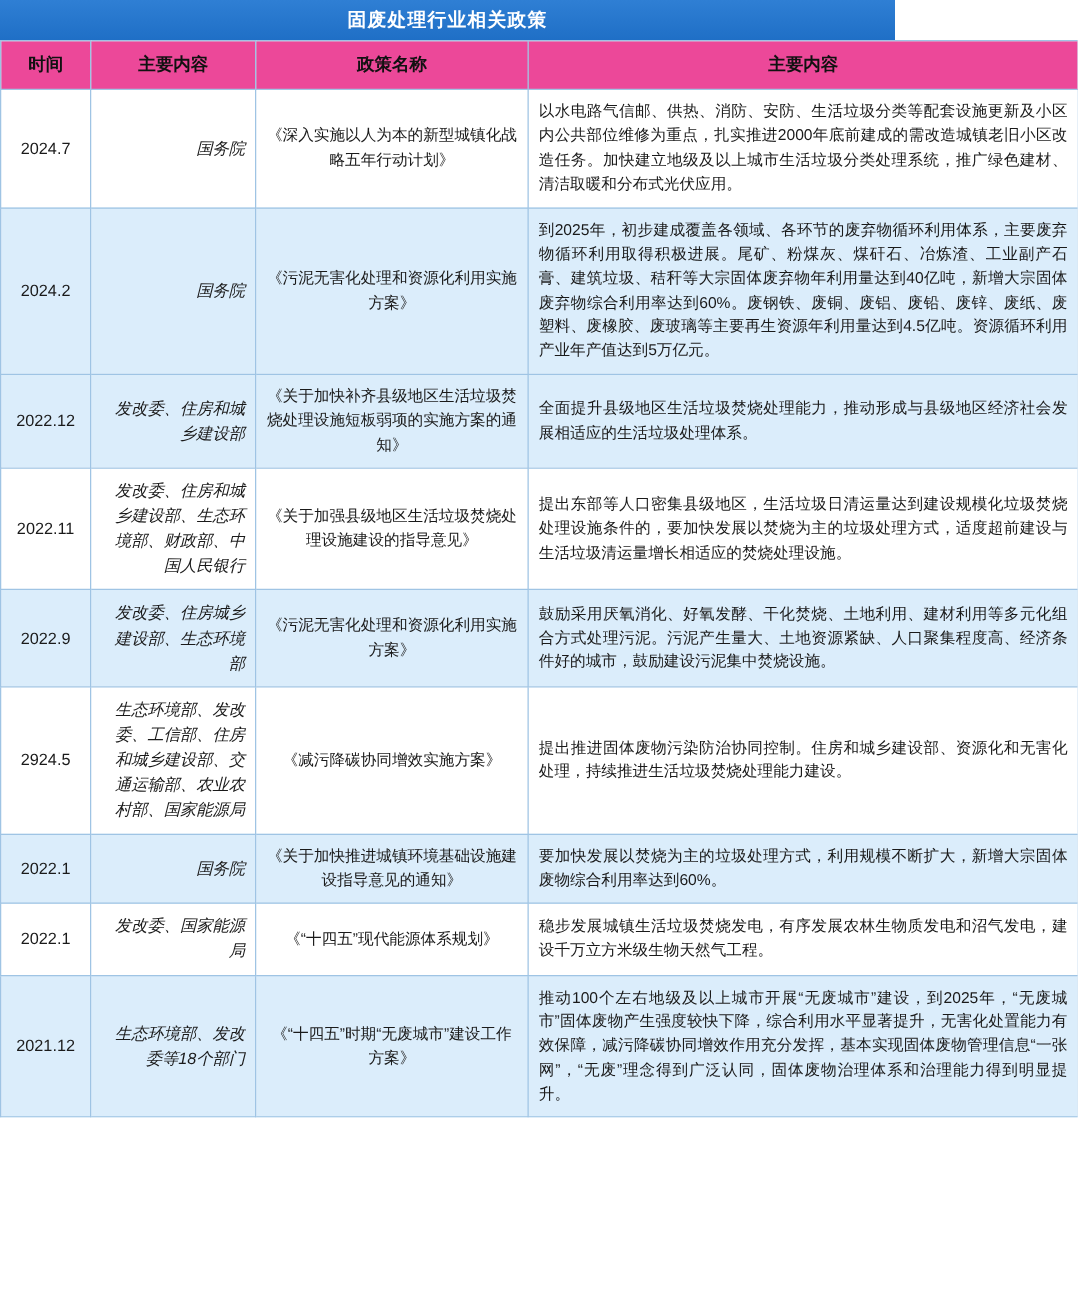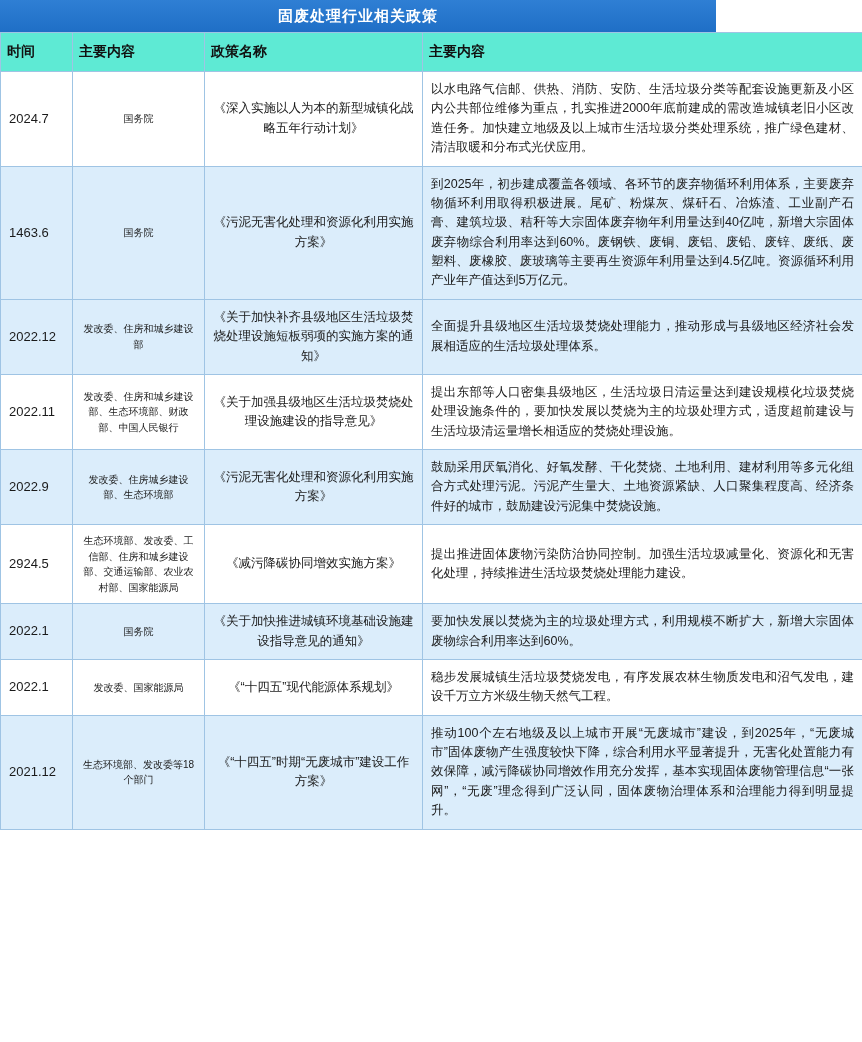--- a/index.html
+++ b/index.html
@@ -33,40 +33,41 @@
   }
   th, td {
     border: 1px solid #9fc4e4;
     vertical-align: middle;
     padding: 8px 8px;
     font-size: 12.5px;
     line-height: 1.55;
     color: #1a1a1a;
   }
   thead th {
-    background: #5eead4;
+    background: #ec4899;
     font-weight: bold;
     font-size: 14px;
-    text-align: left;
+    text-align: center;
     height: 30px;
     padding: 4px 6px;
     color: #111;
   }
   col.c-time { width: 72px; }
   col.c-dept { width: 132px; }
   col.c-name { width: 218px; }
   col.c-content { width: 440px; }
 
   td.time {
-    text-align: left;
+    text-align: center;
     font-size: 13px;
   }
   td.dept {
-    text-align: center;
-    font-size: 10px;
+    text-align: right;
+    font-size: 13px;
+    font-style: italic;
   }
   td.name {
     text-align: center;
     font-size: 12.5px;
   }
   td.content {
     text-align: justify;
     text-align-last: left;
     font-size: 12.5px;
   }
@@ -97,21 +98,21 @@
       </tr>
     </thead>
     <tbody>
       <tr class="odd">
         <td class="time">2024.7</td>
         <td class="dept">国务院</td>
         <td class="name">《深入实施以人为本的新型城镇化战略五年行动计划》</td>
         <td class="content">以水电路气信邮、供热、消防、安防、生活垃圾分类等配套设施更新及小区内公共部位维修为重点，扎实推进2000年底前建成的需改造城镇老旧小区改造任务。加快建立地级及以上城市生活垃圾分类处理系统，推广绿色建材、清洁取暖和分布式光伏应用。</td>
       </tr>
       <tr class="even">
-        <td class="time">1463.6</td>
+        <td class="time">2024.2</td>
         <td class="dept">国务院</td>
         <td class="name">《污泥无害化处理和资源化利用实施方案》</td>
         <td class="content">到2025年，初步建成覆盖各领域、各环节的废弃物循环利用体系，主要废弃物循环利用取得积极进展。尾矿、粉煤灰、煤矸石、冶炼渣、工业副产石膏、建筑垃圾、秸秆等大宗固体废弃物年利用量达到40亿吨，新增大宗固体废弃物综合利用率达到60%。废钢铁、废铜、废铝、废铅、废锌、废纸、废塑料、废橡胶、废玻璃等主要再生资源年利用量达到4.5亿吨。资源循环利用产业年产值达到5万亿元。</td>
       </tr>
       <tr class="even">
         <td class="time">2022.12</td>
         <td class="dept">发改委、住房和城乡建设部</td>
         <td class="name">《关于加快补齐县级地区生活垃圾焚烧处理设施短板弱项的实施方案的通知》</td>
         <td class="content">全面提升县级地区生活垃圾焚烧处理能力，推动形成与县级地区经济社会发展相适应的生活垃圾处理体系。</td>
       </tr>
@@ -124,21 +125,21 @@
       <tr class="even">
         <td class="time">2022.9</td>
         <td class="dept">发改委、住房城乡建设部、生态环境部</td>
         <td class="name">《污泥无害化处理和资源化利用实施方案》</td>
         <td class="content">鼓励采用厌氧消化、好氧发酵、干化焚烧、土地利用、建材利用等多元化组合方式处理污泥。污泥产生量大、土地资源紧缺、人口聚集程度高、经济条件好的城市，鼓励建设污泥集中焚烧设施。</td>
       </tr>
       <tr class="odd">
         <td class="time">2924.5</td>
         <td class="dept">生态环境部、发改委、工信部、住房和城乡建设部、交通运输部、农业农村部、国家能源局</td>
         <td class="name">《减污降碳协同增效实施方案》</td>
-        <td class="content">提出推进固体废物污染防治协同控制。加强生活垃圾减量化、资源化和无害化处理，持续推进生活垃圾焚烧处理能力建设。</td>
+        <td class="content">提出推进固体废物污染防治协同控制。住房和城乡建设部、资源化和无害化处理，持续推进生活垃圾焚烧处理能力建设。</td>
       </tr>
       <tr class="even">
         <td class="time">2022.1</td>
         <td class="dept">国务院</td>
         <td class="name">《关于加快推进城镇环境基础设施建设指导意见的通知》</td>
         <td class="content">要加快发展以焚烧为主的垃圾处理方式，利用规模不断扩大，新增大宗固体废物综合利用率达到60%。</td>
       </tr>
       <tr class="odd">
         <td class="time">2022.1</td>
         <td class="dept">发改委、国家能源局</td>

